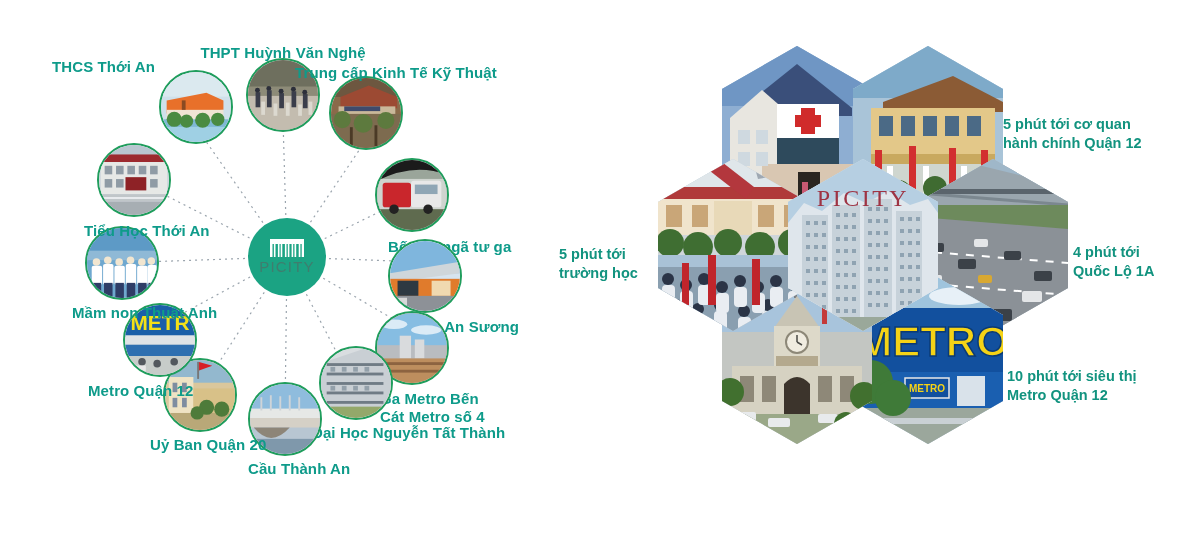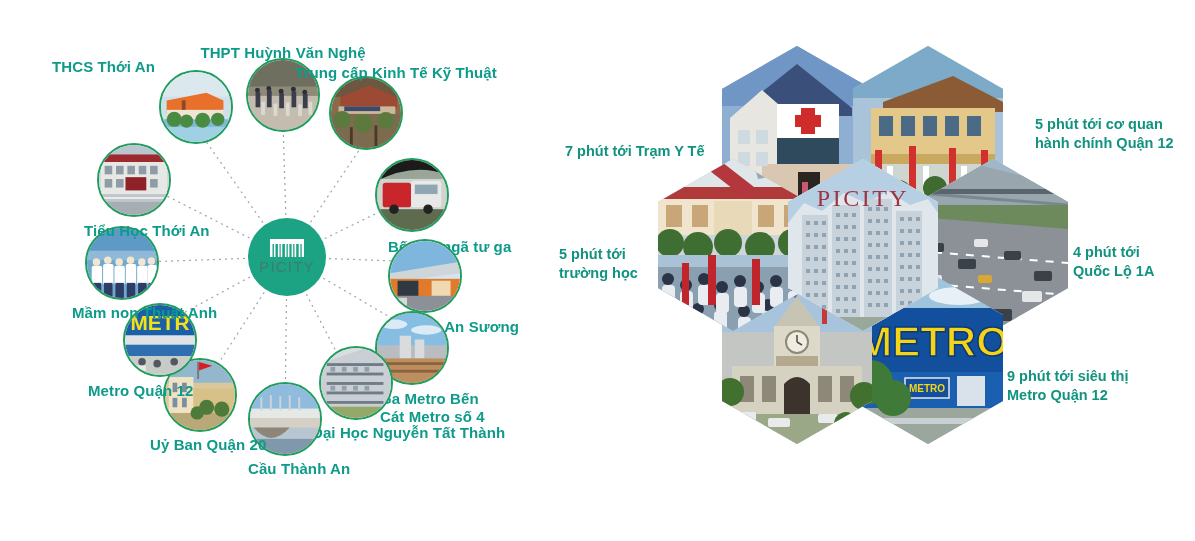--- a/index.html
+++ b/index.html
@@ -478,21 +478,20 @@
       <g fill="#4f7a3c">
           <circle cx="24" cy="152" r="12"></circle>
           <circle cx="52" cy="158" r="11"></circle>
           <circle cx="120" cy="154" r="12"></circle>
         </g>
       <g fill="#c85a72">
           <rect x="80" y="136" width="6" height="16"></rect>
         </g>
     </svg>
   </div>
-  <div class="hex-label" style="left:20px;top:142px;">7 phút tới Trạm Y Tế</div>
 
   <div class="hex" style="left:308px;top:46px;">
     <svg class="photo" viewBox="0 0 150 172" preserveAspectRatio="none">
       <rect width="150" height="172" fill="#a9c4d8"></rect>
       <rect width="150" height="52" fill="#7eaac9"></rect>
       <polygon points="30,56 100,30 150,56 150,66 30,66" fill="#8b5b35"></polygon>
       <rect x="18" y="62" width="124" height="50" fill="#e3c889"></rect>
       <g fill="#4b6a86">
         <rect x="26" y="70" width="14" height="20"></rect>
           <rect x="48" y="70" width="14" height="20"></rect>
@@ -517,21 +516,21 @@
       </g>
       <rect y="150" width="150" height="22" fill="#97a878"></rect>
       <g fill="#3f6b31">
           <circle cx="18" cy="140" r="13"></circle>
           <circle cx="46" cy="146" r="12"></circle>
           <circle cx="82" cy="142" r="12"></circle>
           <circle cx="118" cy="146" r="12"></circle>
         </g>
     </svg>
   </div>
-  <div class="hex-label" style="left:458px;top:115px;margin-left:32px;">5 phút tới cơ quan
+  <div class="hex-label" style="left:458px;top:115px;">5 phút tới cơ quan
 hành chính Quận 12</div>
 
   <div class="hex" style="left:373px;top:159px;">
     <svg class="photo" viewBox="0 0 150 172" preserveAspectRatio="none">
       <rect width="150" height="172" fill="#a9aeb2"></rect>
       <rect width="150" height="40" fill="#9fb7c9"></rect>
       <polygon points="0,20 60,6 150,28 150,52 0,46" fill="#9aa6ae"></polygon>
       <g stroke="#7b878f" stroke-width="3">
           <line x1="0" y1="34" x2="150" y2="46"></line>
         </g>
@@ -582,21 +581,21 @@
       <rect y="136" width="150" height="36" fill="#9ba79c"></rect>
       <g fill="#3f7a38">
           <circle cx="18" cy="110" r="22"></circle>
           <circle cx="40" cy="126" r="18"></circle>
         </g>
       <g fill="#c9d0d4">
           <rect x="0" y="146" width="150" height="6"></rect>
         </g>
     </svg>
   </div>
-  <div class="hex-label" style="left:462px;top:367px;">9 phút tới siêu thị
+  <div class="hex-label" style="left:462px;top:367px;">10 phút tới siêu thị
 Metro Quận 12</div>
 
   <div class="hex" style="left:177px;top:272px;">
     <svg class="photo" viewBox="0 0 150 172" preserveAspectRatio="none">
       <rect width="150" height="172" fill="#c3c6c2"></rect>
       <rect width="150" height="60" fill="#a8c4dc"></rect>
       <rect x="72" y="4" width="3" height="22" fill="#7b7f84"></rect>
       <polygon points="75,6 92,12 75,18" fill="#d42a2a"></polygon>
       <polygon points="52,56 75,24 98,56" fill="#c8c4b4"></polygon>
       <rect x="52" y="54" width="46" height="44" fill="#ddd9c9"></rect>

